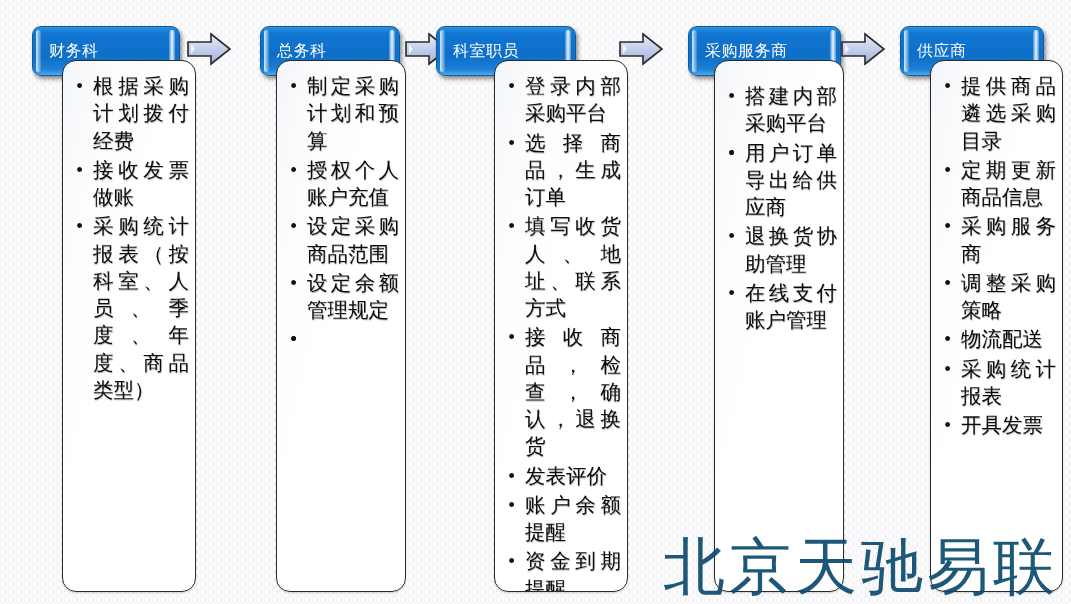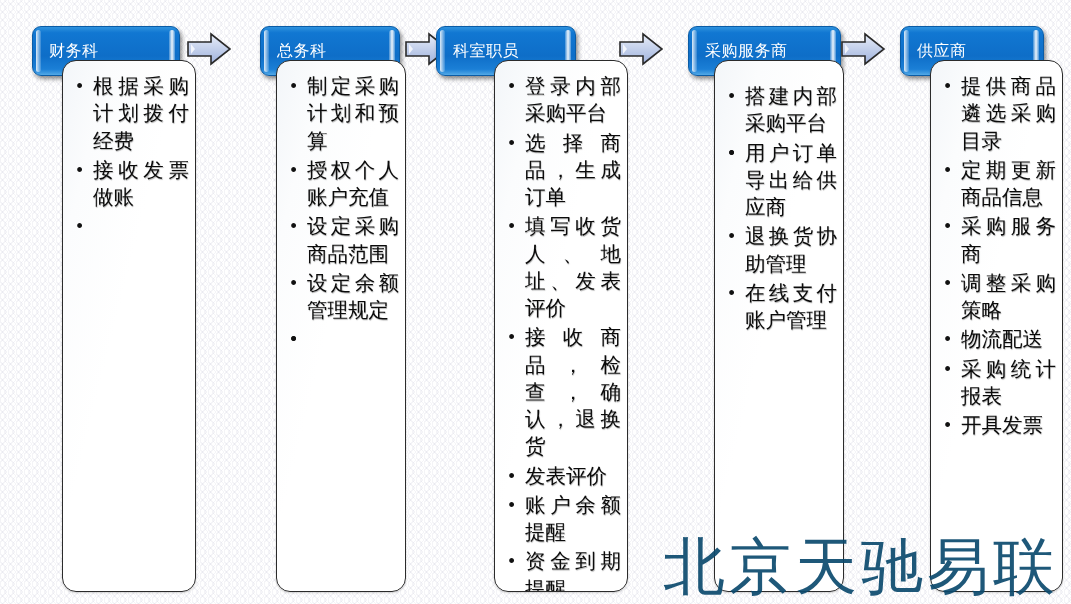--- a/index.html
+++ b/index.html
@@ -161,21 +161,21 @@
 
   <div class="col" style="left:0px;">
     <div class="hdr" style="left:32px; width:148px;">
       <span class="hdr-label">财务科</span>
     </div>
     <div class="card" style="left:62px; width:134px;">
       <div class="card-inner">
         <ul class="bullets">
           <li><span class="blt">•</span><span>根据采购计划拨付经费</span></li>
           <li><span class="blt">•</span><span>接收发票做账</span></li>
-          <li><span class="blt">•</span></li>
+          <li><span class="blt">•</span><span>采购统计报表（按科室、人员、季度、年度、商品类型）</span></li>
         </ul>
       </div>
     </div>
   </div>
 
   <div class="arrow" style="left:186px;">
     <svg width="46" height="36" viewBox="0 0 46 36">
       <defs>
         <linearGradient id="agr1" x1="0" y1="0" x2="0" y2="1">
           <stop offset="0%" stop-color="#e8edf8"></stop>
@@ -222,21 +222,21 @@
 
   <div class="col" style="left:0px;">
     <div class="hdr" style="left:436px; width:140px;">
       <span class="hdr-label">科室职员</span>
     </div>
     <div class="card" style="left:494px; width:134px;">
       <div class="card-inner">
         <ul class="bullets">
           <li><span class="blt">•</span><span>登录内部采购平台</span></li>
           <li><span class="blt">•</span><span>选择商品，生成订单</span></li>
-          <li><span class="blt">•</span><span>填写收货人、地址、发表评价</span></li>
+          <li><span class="blt">•</span><span>填写收货人、地址、联系方式</span></li>
           <li><span class="blt">•</span><span>接收商品，检查，确认，退换货</span></li>
           <li><span class="blt">•</span><span>发表评价</span></li>
           <li><span class="blt">•</span><span>账户余额提醒</span></li>
           <li><span class="blt">•</span><span>资金到期提醒</span></li>
 
         </ul>
       </div>
     </div>
   </div>
 

